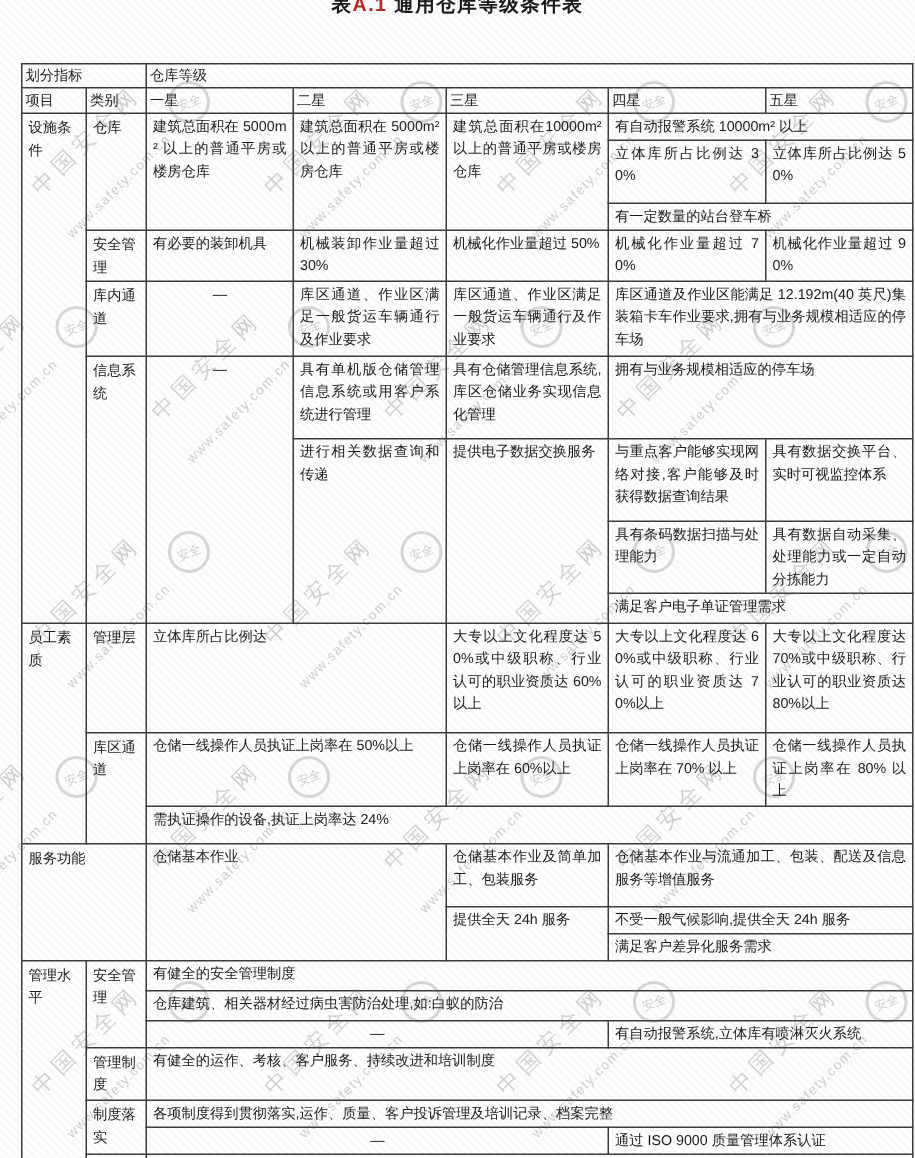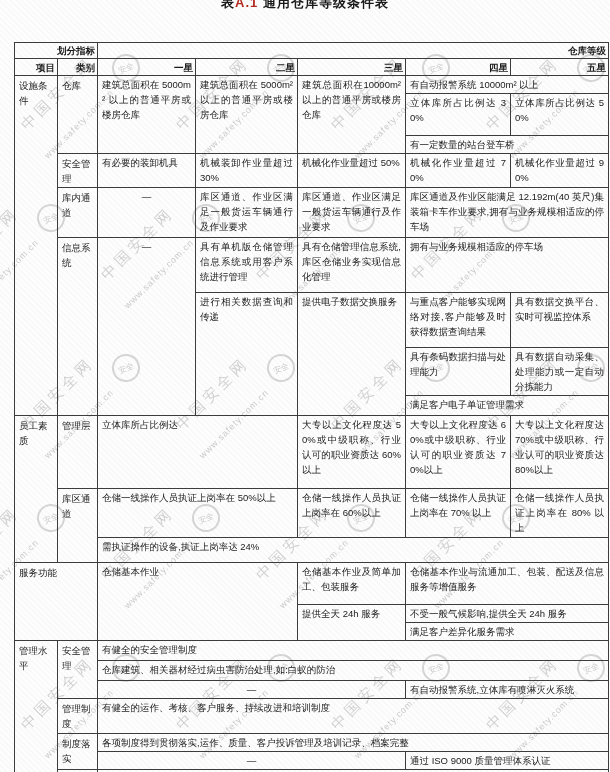--- a/index.html
+++ b/index.html
@@ -44,21 +44,21 @@
   table.grade{
     position:absolute; left:14px; top:42px; z-index:2;
     width:594px; border-collapse:collapse; table-layout:fixed;
     background:transparent;
   }
   .grade th,.grade td{
     border:1px solid #3c3c3c; padding:1px 4px;
     font-size:9.5px; line-height:15px; font-weight:normal;
     background:transparent; overflow:hidden; word-break:break-all;
   }
-  .grade th{text-align:right; vertical-align:middle; padding:0 2px;font-weight:bold;}
+  .grade th{text-align:left; vertical-align:middle; padding:0 2px;}
   td.lbl{text-align:left; vertical-align:top; padding-top:2px;}
   td.body{text-align:justify; vertical-align:top;}
   td.ctr{text-align:center; vertical-align:top;}
   tr.r1{height:16px} tr.r2{height:17px} tr.r3{height:18px} tr.r4{height:42px}
   tr.r5{height:17px} tr.r6{height:33px} tr.r7{height:50px} tr.r8{height:55px}
   tr.r9{height:55px} tr.r10{height:45px} tr.r11{height:20px} tr.r12{height:73px}
   tr.r13{height:49px} tr.r14{height:25px} tr.r15{height:42px} tr.r16{height:18px}
   tr.r17{height:17px} tr.r18{height:20px} tr.r19{height:20px} tr.r20{height:17px}
   tr.r21{height:35px} tr.r22{height:16px} tr.r23{height:15px} tr.r24{height:22px}
 </style>

